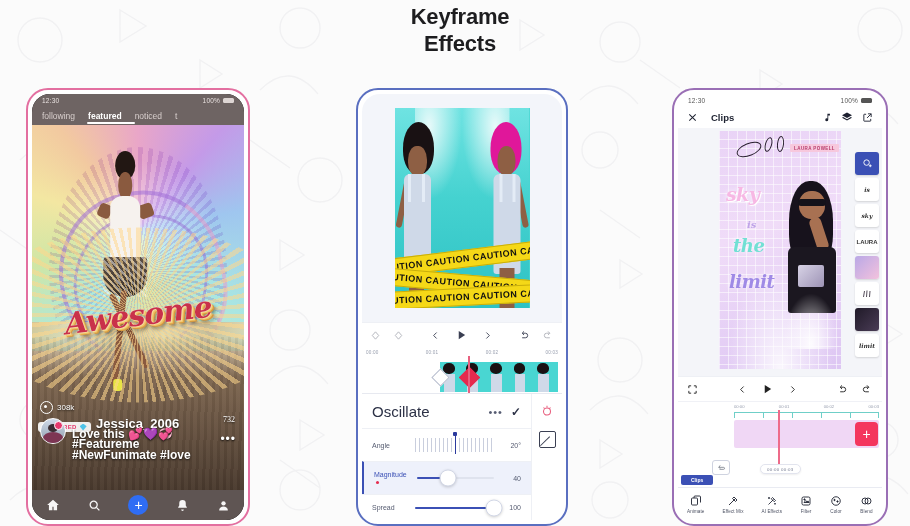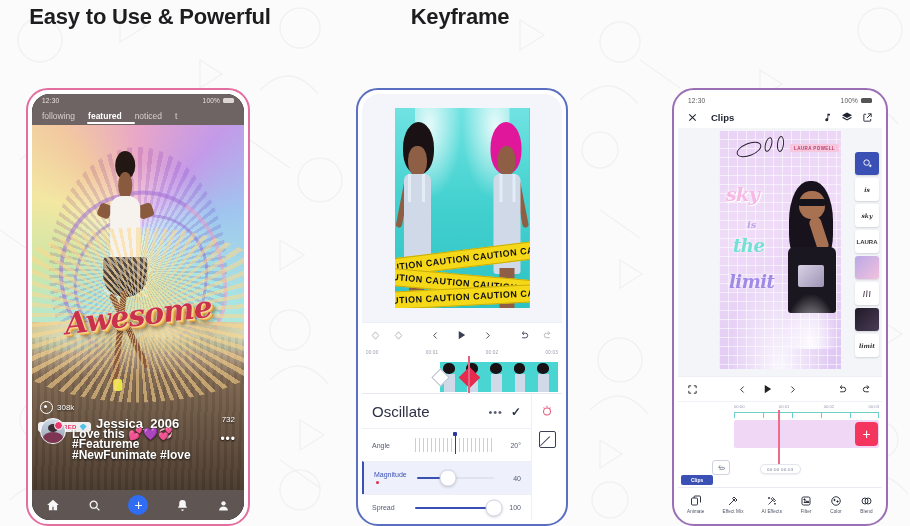--- a/index.html
+++ b/index.html
@@ -100,21 +100,21 @@
       4px 5px 4px rgba(0,0,0,.45);}
   .sunburst{position:absolute;left:50%;top:52%;width:150%;height:48%;
     transform:translate(-50%,-50%);
     background:repeating-conic-gradient(from 0deg at 50% 50%,
       rgba(255,215,140,.55) 0deg 2.4deg, rgba(255,255,255,0) 2.4deg 5.6deg);
     border-radius:50%;}
   .views{position:absolute;left:8px;bottom:76px;display:flex;align-items:center;gap:4px;
     font-size:8px;color:#fff;text-shadow:0 1px 2px rgba(0,0,0,.7);}
   .eye{width:11px;height:11px;border:1.3px solid #fff;border-radius:50%;position:relative;}
   .eye::after{content:"";position:absolute;left:3px;top:3px;width:3px;height:3px;border-radius:50%;background:#fff;}
-  .likes-count{position:absolute;right:9px;bottom:66px;font-size:8px;color:#fff;text-shadow:0 1px 2px rgba(0,0,0,.7);}
+  .likes-count{position:absolute;right:9px;bottom:66px;font-size:8px;color:#fff;text-shadow:0 1px 2px rgba(0,0,0,.7);font-family:Liberation Serif, serif;}
   .feat-badge{position:absolute;left:6px;bottom:58px;display:flex;align-items:center;gap:3px;
     background:rgba(255,255,255,.9);border-radius:3px;padding:1.5px 4px;}
   .feat-badge .ft{font-size:6px;font-weight:700;color:#e5396d;letter-spacing:.3px;}
   .gem{width:7px;height:7px;background:#4fc3e8;
     clip-path:polygon(50% 0,100% 38%,50% 100%,0 38%);}
   .caption-row{position:absolute;left:0;right:0;bottom:30px;display:flex;align-items:flex-start;gap:6px;padding:0 8px;}
   .avatar{width:24px;height:24px;border-radius:50%;flex:0 0 24px;overflow:hidden;position:relative;
     background:linear-gradient(180deg,#cfd9e8,#8f9dae);border:1.5px solid #fff;}
   .avatar .av-head{position:absolute;left:28%;top:22%;width:44%;height:36%;background:#3a2d33;border-radius:50%;}
   .avatar .av-body{position:absolute;left:8%;top:56%;width:84%;height:52%;background:#7d3553;border-radius:50% 50% 0 0;}
@@ -311,24 +311,24 @@
     <path d="M280 460 l40 28"></path>
       <path d="M840 380 l40 28"></path>
     <path d="M0 230 l40 28"></path>
       <path d="M640 60 l40 28"></path>
   </g>
 </svg>
 
 <div class="stage">
 
   <div class="heading" id="h1">
-    <div>Easy to Use &amp; Powerful</div>
   </div>
   <div class="heading" id="h2">
     <div>Keyframe</div>
+    <div>Effects</div>
   </div>
   <div class="heading" id="h3">
   </div>
 
   <div class="phone" id="phone1">
     <div class="screen">
       <div id="p1wrap">
 
         <div class="statusbar sb-dark">
           <span>12:30</span>

